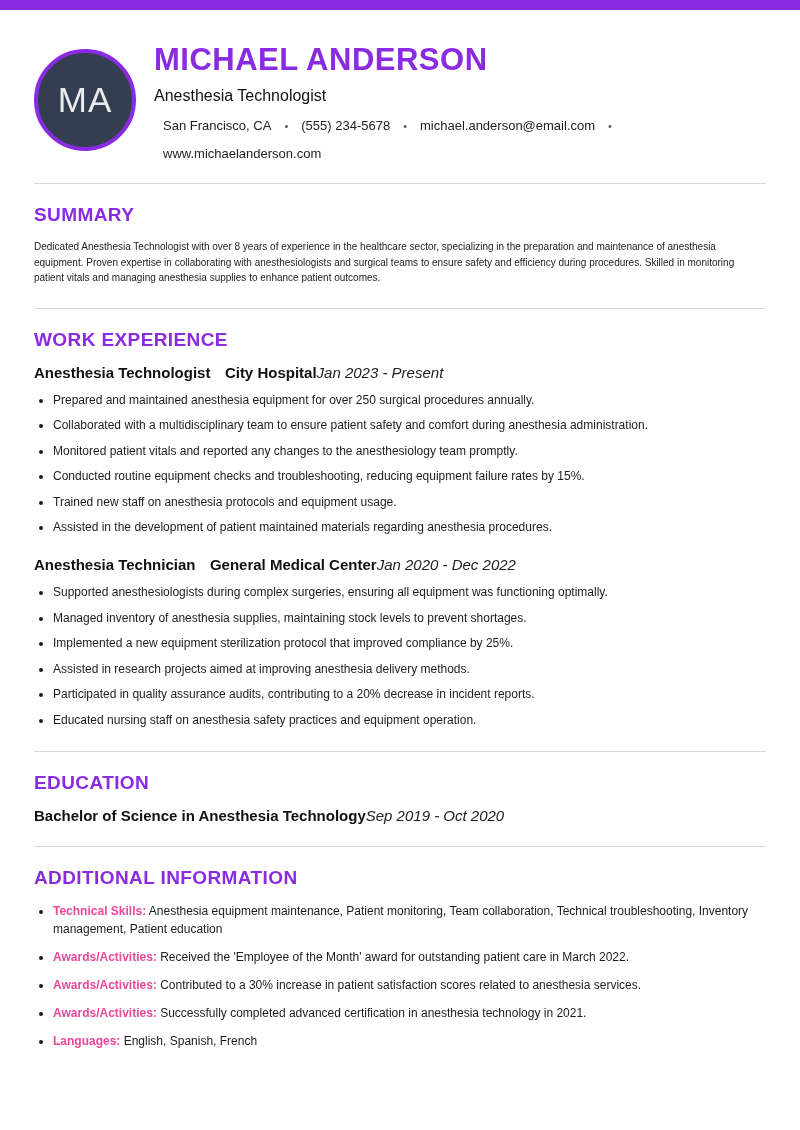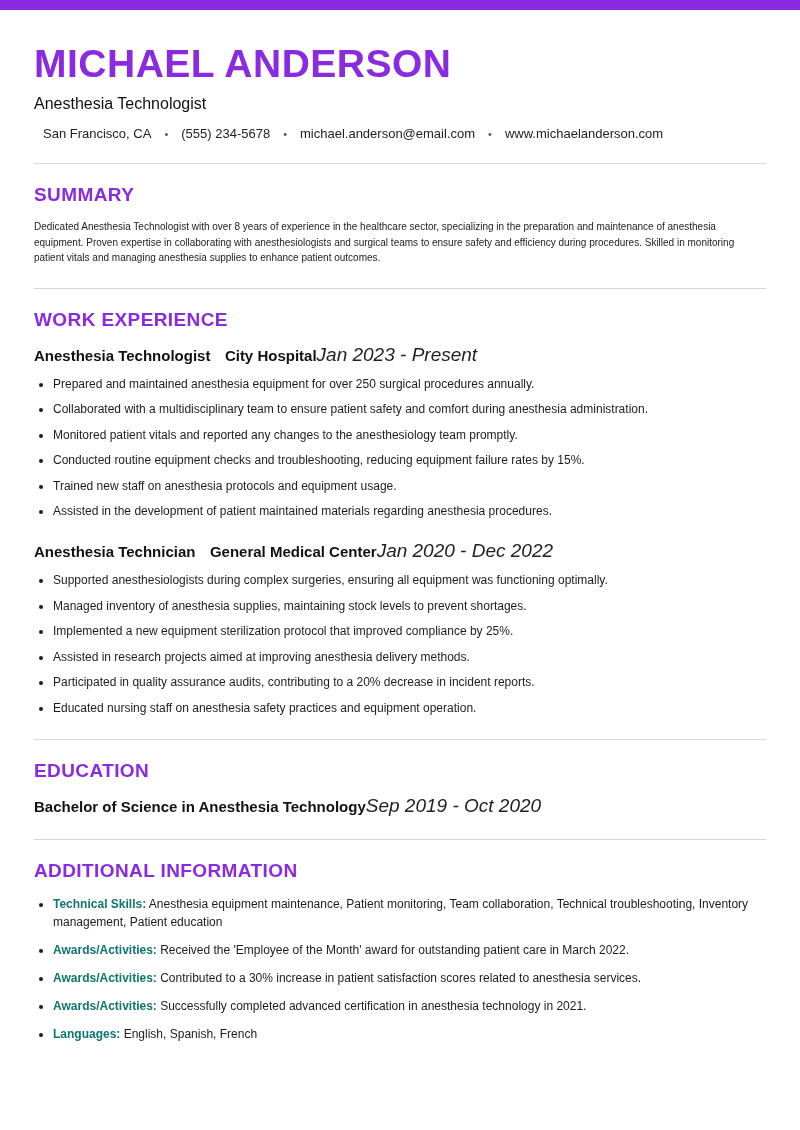--- a/index.html
+++ b/index.html
@@ -25,21 +25,21 @@
     border: 4px solid var(--accent, #8a2be2);
     display: flex; align-items: center; justify-content: center;
     flex-shrink: 0;
   }
   .avatar-initials {
     color: #e9ebee; font-size: 35px; font-weight: 400; letter-spacing: 1px;
   }
   .header-info { padding-top: 4px; }
   .name {
     color: var(--accent, #8a2be2);
-    font-size: 39px; font-weight: 800; letter-spacing: 0.5px;
+    font-size: 31px; font-weight: 800; letter-spacing: 0.5px;
   }
   .job-title { font-size: 16px; color: #111; margin-top: 9px; }
   .contact-row {
     display: flex; align-items: center; gap: 13px;
     font-size: 13px; color: #222; margin-top: 13px; margin-left: 9px;
     flex-wrap: wrap;
   }
   .sep { color: #555; font-size: 11px; }
 
   
@@ -52,35 +52,38 @@
   .summary-text { font-size: 10px; line-height: 1.55; color: #1c1c1c; }
 
   
   .job { margin-bottom: 20px; }
   .job-header, .edu-header {
     display: flex; align-items: baseline;
     margin-bottom: 9px;
   }
   .job-role, .job-company, .edu-degree { font-weight: 700; font-size: 15px; color: #111; }
   .job-company { margin-left: 10px; }
-  .job-dates, .edu-dates { font-style: italic; font-size: 19px; color: #222; white-space: nowrap; }
+  .job-dates, .edu-dates { font-style: italic; font-size: 15px; color: #222; white-space: nowrap; }
 
   ul.bullets { list-style: disc; padding-left: 19px; }
   ul.bullets li { font-size: 12px; line-height: 1.5; margin-bottom: 7.5px; color: #1c1c1c; }
   ul.bullets.info li { margin-bottom: 10px; }
-  .info-label { font-weight: 700; color: #0f766e; }
+  .info-label { font-weight: 700; color: #ec4899; }
 </style>
 </head>
 <body>
 
 <div class="top-bar"></div>
 
 <div class="page-content">
 
   <header class="header">
+    <div class="avatar">
+      <span class="avatar-initials">MA</span>
+    </div>
     <div class="header-info">
       <h1 class="name">MICHAEL ANDERSON</h1>
       <div class="job-title">Anesthesia Technologist</div>
       <div class="contact-row">
         <span>San Francisco, CA</span>
         <span class="sep">•</span>
         <span>(555) 234-5678</span>
         <span class="sep">•</span>
         <span>michael.anderson@email.com</span>
         <span class="sep">•</span>

